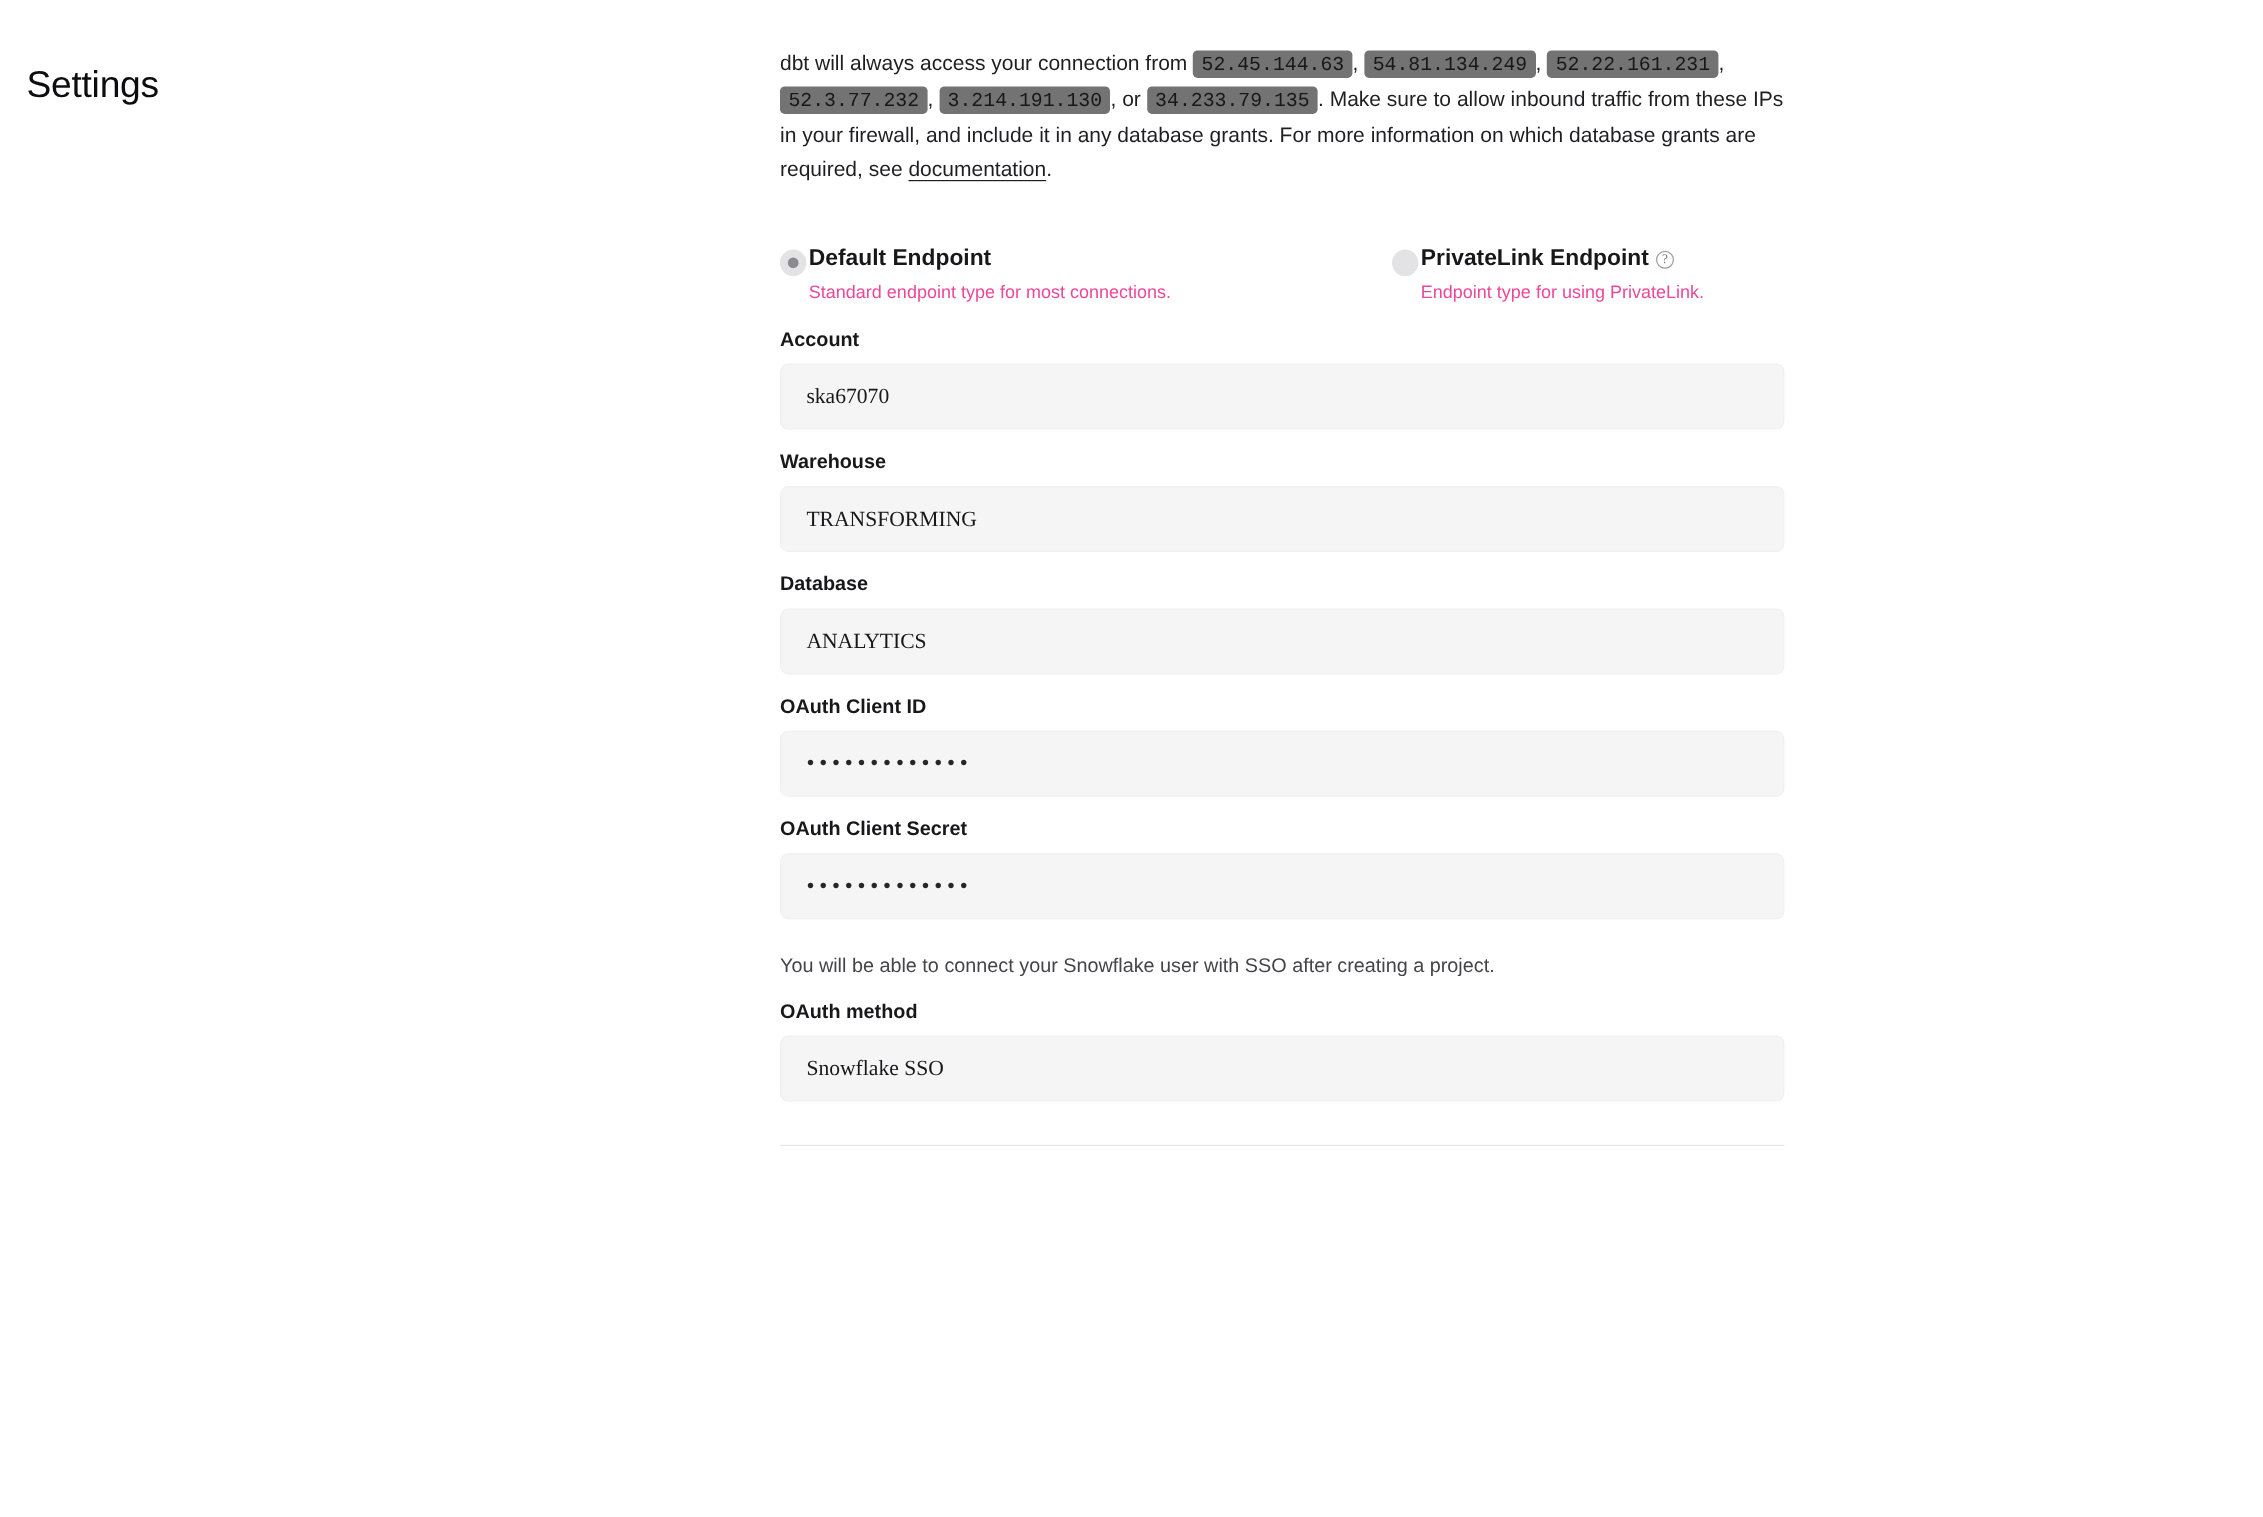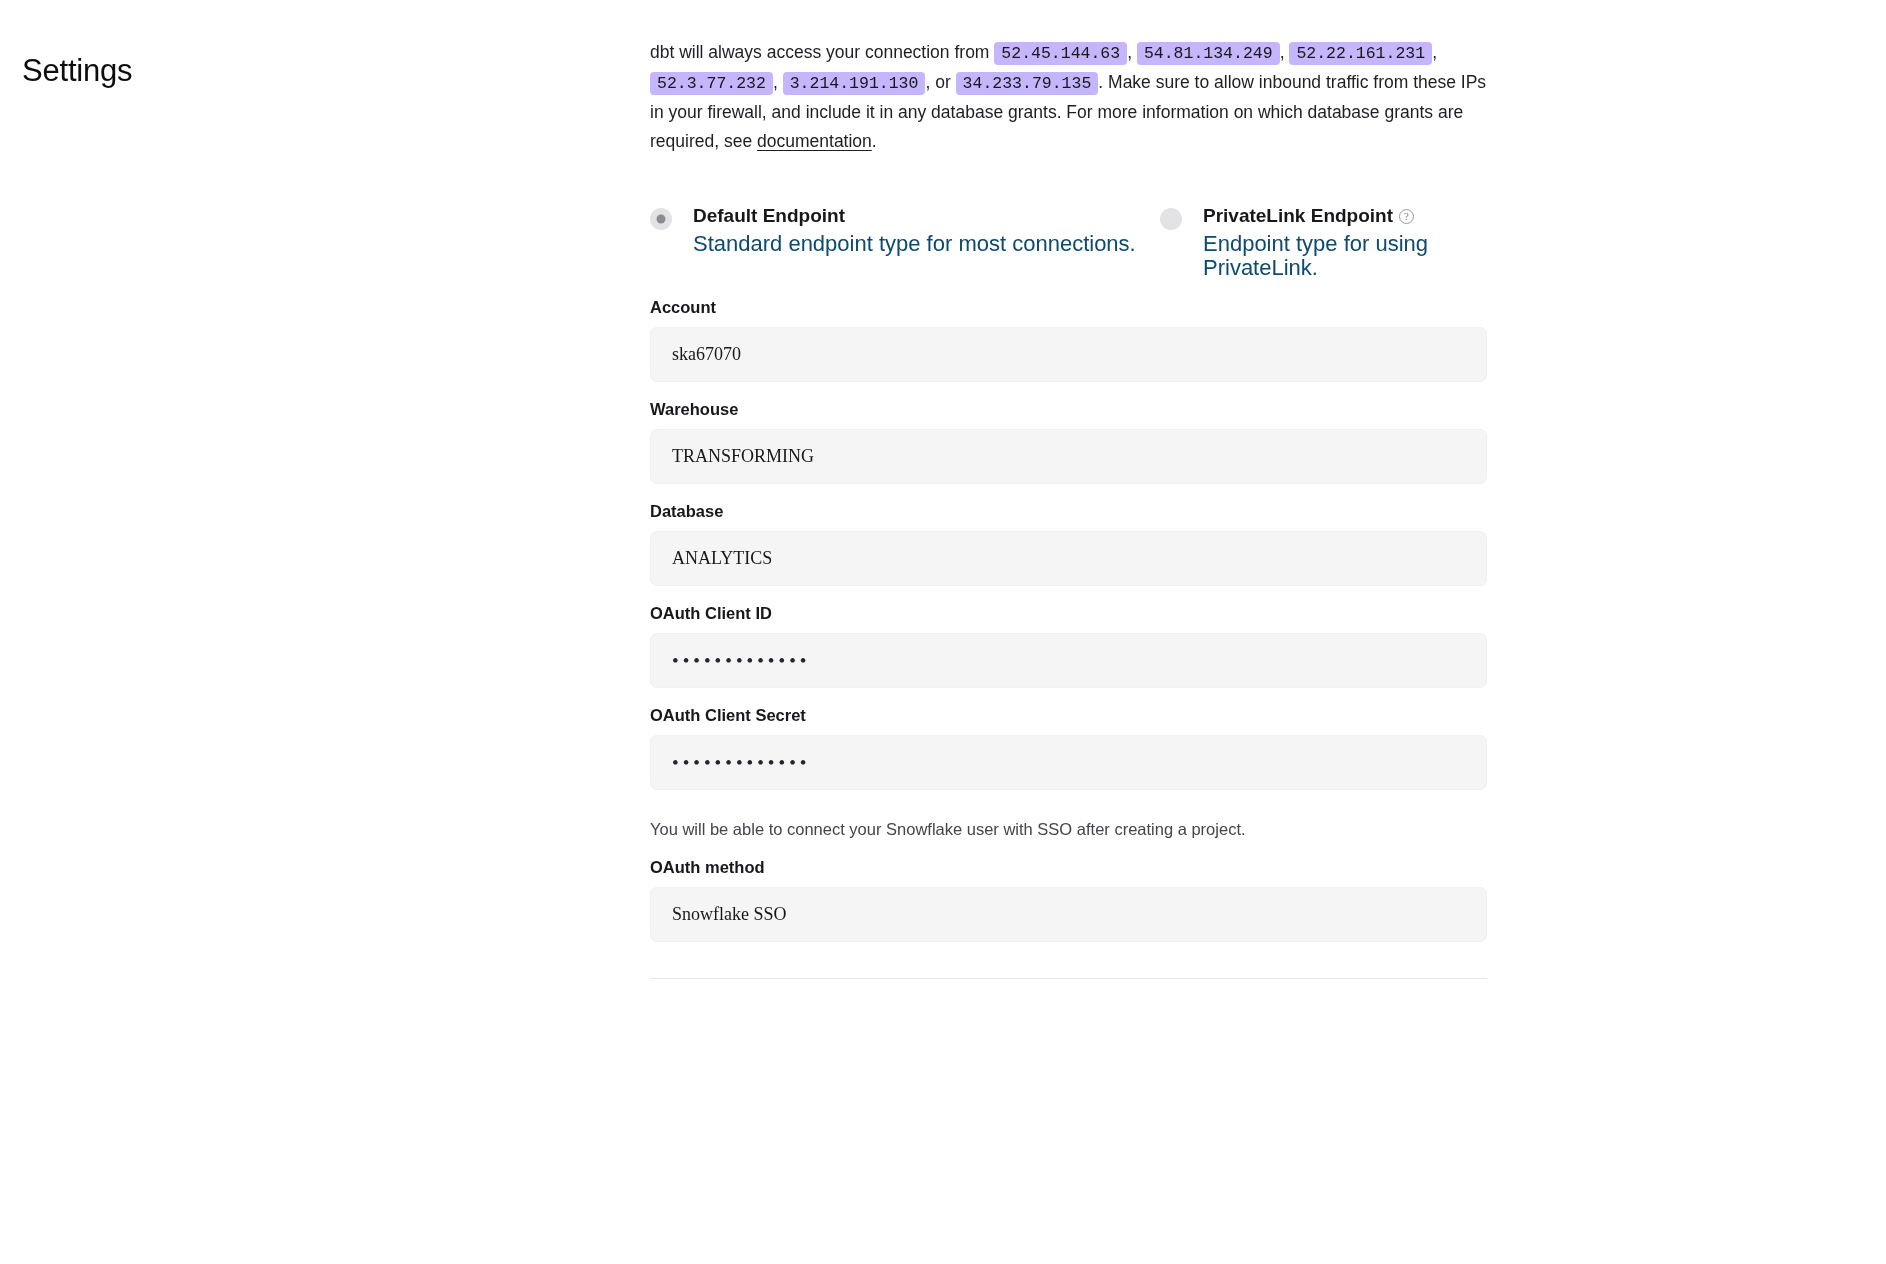--- a/index.html
+++ b/index.html
@@ -47,21 +47,21 @@
   .intro {
     font-size: 17.5px;
     line-height: 29px;
     color: #1f1f23;
     margin: 12px 0 0 0;
   }
 
   code.ip {
     font-family: "Liberation Mono", monospace;
     font-size: 16.5px;
-    background: #c4b5fd;
+    background: #737373;
     border-radius: 4px;
     padding: 2px 7px;
     color: #18181b;
     white-space: nowrap;
   }
 
   .doc-link {
     color: #1f1f23;
     text-decoration: underline;
     text-underline-offset: 2.5px;
@@ -69,21 +69,21 @@
 
   .endpoint-row {
     display: flex;
     margin-top: 47px;
     margin-bottom: 8px;
   }
 
   .endpoint-option {
     display: flex;
     align-items: flex-start;
-    gap: 21px;
+    gap: 2px;
   }
   .endpoint-option.first { width: 510px; flex: 0 0 510px; }
 
   .radio {
     width: 22px;
     height: 22px;
     border-radius: 50%;
     background: #e3e3e6;
     margin-top: 5px;
     flex: 0 0 22px;
@@ -124,22 +124,22 @@
     line-height: 13px;
     text-align: center;
     color: #7a7a80;
     margin-left: 6px;
     vertical-align: 2px;
     font-weight: 400;
     font-family: "Liberation Serif", serif;
   }
 
   .endpoint-sub {
-    font-size: 22px;
-    color: #0c4a6e;
+    font-size: 15px;
+    color: #ec4899;
     line-height: 24px;
     margin-top: 3px;
   }
 
   .field { margin-top: 16px; }
 
   .field-label {
     font-size: 16.5px;
     font-weight: 700;
     color: #18181b;

